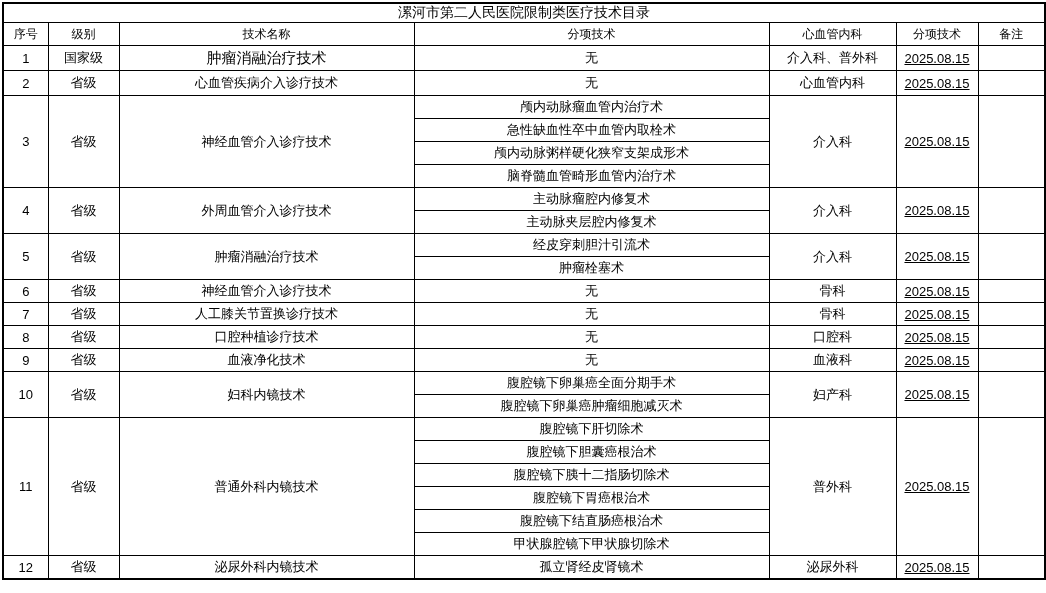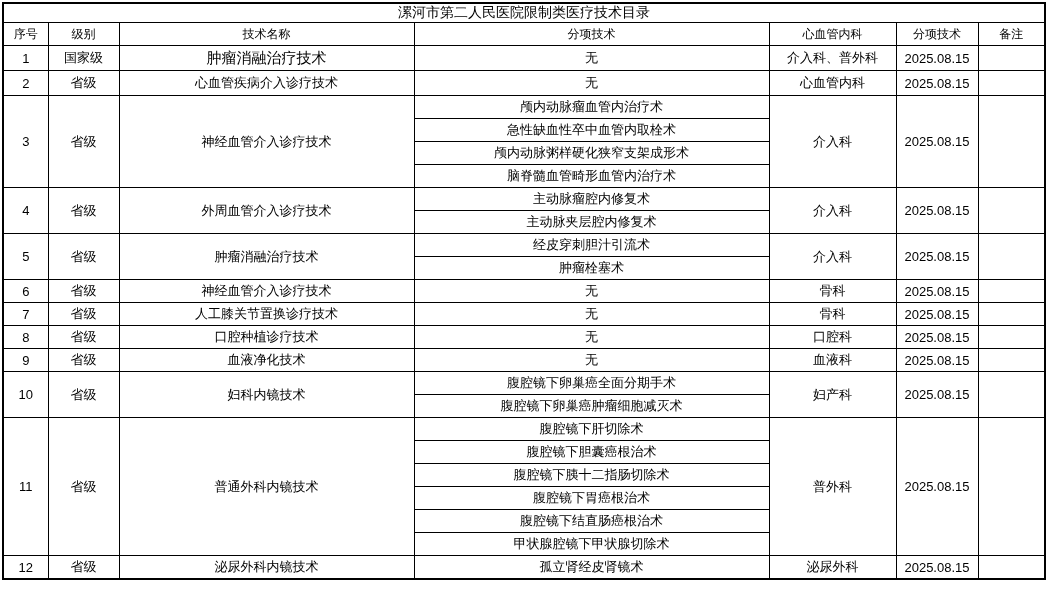--- a/index.html
+++ b/index.html
@@ -45,20 +45,21 @@
   }
   td.c-name, td.c-sub {
     text-align: left;
     padding-left: 7px;
   }
   td.c-name.lg {
     font-size: 15px;
   }
   td.c-date {
     font-weight: bold;
+    text-decoration: underline;
   }
   tr.h25 td { height: 24px; }
 </style>
 </head>
 <body>
 
 <div class="page">
   <table class="catalog">
     <colgroup>
       <col style="width:45px">

